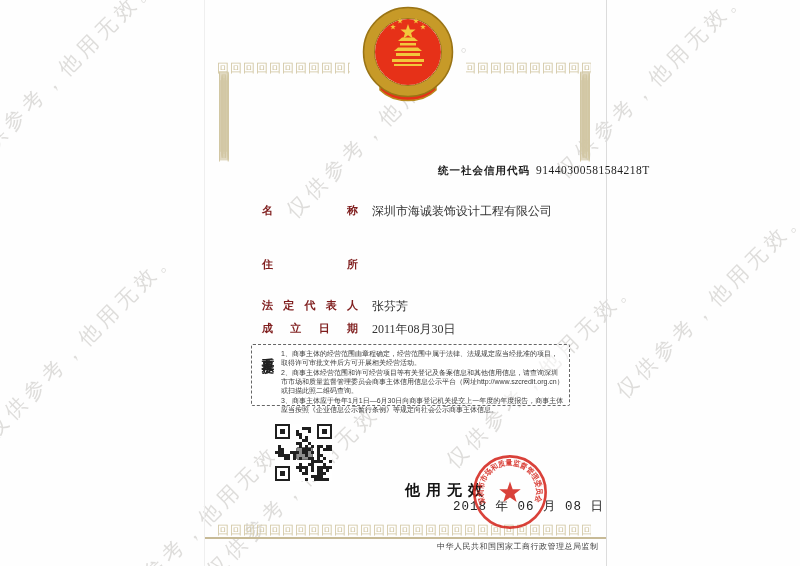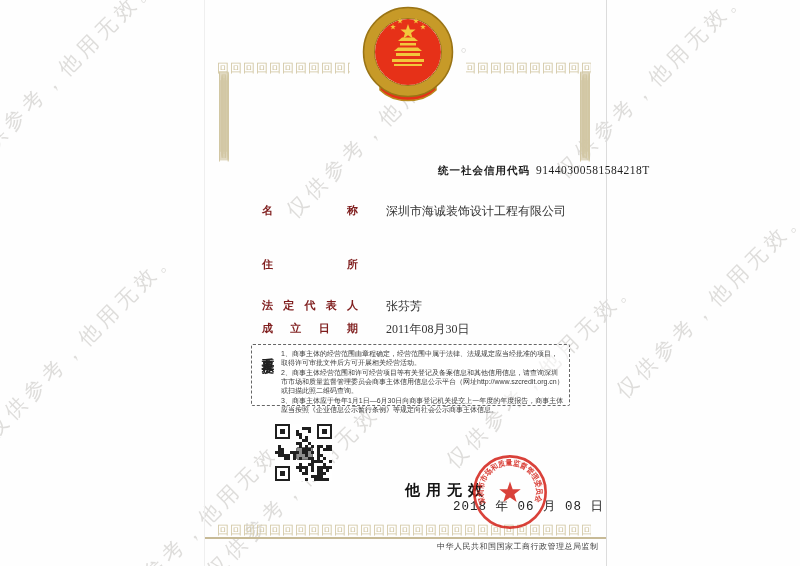--- a/index.html
+++ b/index.html
@@ -25,21 +25,21 @@
          color:#bd9226;font-family:"Liberation Serif","DejaVu Serif",serif;
          text-shadow:0 1px 1px rgba(96,64,0,.55),0 -1px 0 rgba(255,231,150,.85);z-index:3;white-space:nowrap;}
   
   .credit{position:absolute;left:393px;top:164px;display:flex;gap:6px;align-items:baseline;z-index:3;}
   .credit .lbl{font-size:10.5px;font-weight:bold;color:#1d1d1d;letter-spacing:1px;margin-left:45px;}
   .credit .code{font-size:11.5px;color:#1d1d1d;font-family:"Liberation Serif","DejaVu Serif",serif;letter-spacing:.5px;}
   
   .row{position:absolute;left:262px;display:flex;z-index:3;}
   .row .flabel{width:96px;font-size:11px;font-weight:bold;color:#7f1d1d;
                text-align:justify;text-align-last:justify;text-justify:inter-character;flex:none;}
-  .row .fvalue{margin-left:28px;width:236px;font-size:12px;line-height:17.5px;color:#333;
+  .row .fvalue{margin-left:14px;width:236px;font-size:12px;line-height:17.5px;color:#333;
                font-family:"Liberation Serif","DejaVu Serif",serif;}
   .r0{top:203px}.r1{top:230px}.r2{top:257px}.r3{top:298px}.r4{top:321px}
   
   .notice{position:absolute;left:251px;top:344px;width:317px;height:60px;border:1px dashed #666;
           border-radius:2px;z-index:3;background:rgba(255,255,255,.6);}
   .notice .head{position:absolute;left:7px;top:3px;height:54px;writing-mode:vertical-rl;
                 text-orientation:upright;font-size:12.5px;font-weight:bold;color:#222;letter-spacing:1.5px;}
   .notice .items{position:absolute;left:29px;top:3px;width:283px;}
   .notice .items p{margin:1px 0;font-size:7px;line-height:9px;color:#3a3a3a;}
   

